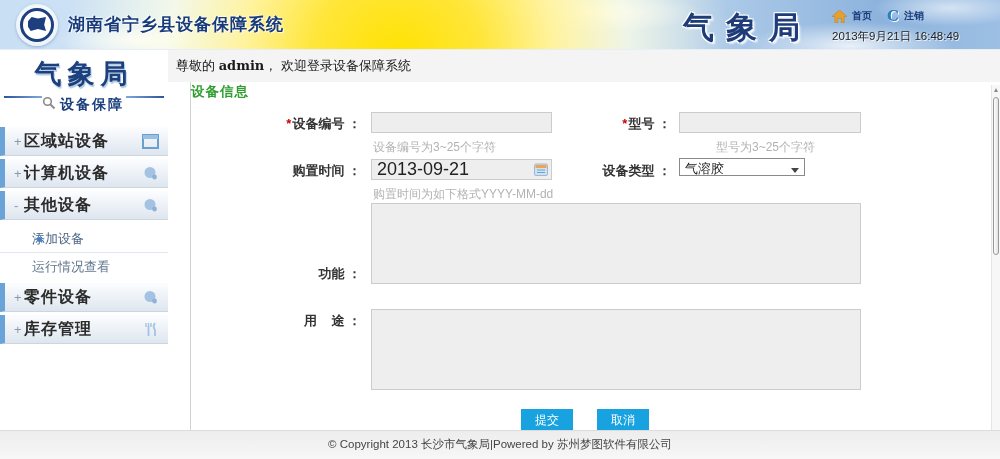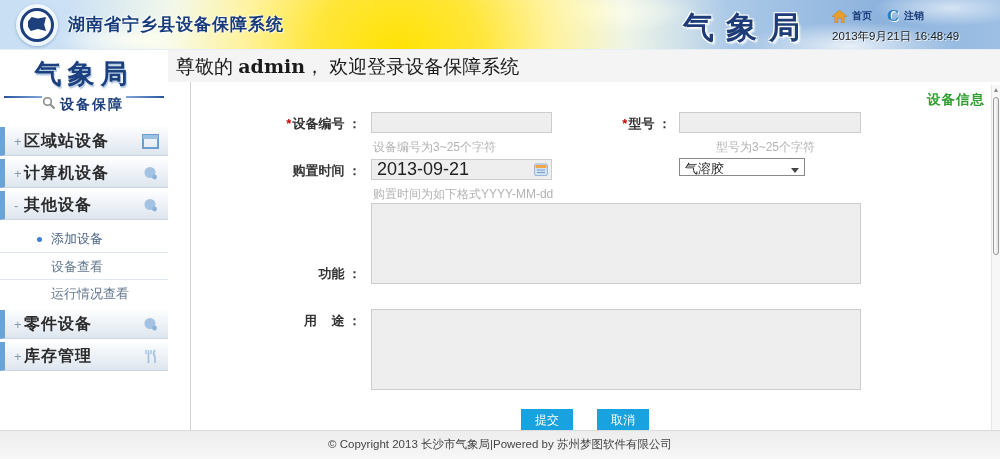--- a/index.html
+++ b/index.html
@@ -76,43 +76,43 @@
     background:linear-gradient(#fcfdfe, #e7edf4 70%, #dde5ee);
     border-left:5px solid #6aa3d8; border-bottom:1px solid #ccd6e2;
     display:flex; align-items:center;
   }
   .menu-prefix { color:#8a99aa; font-size:13px; margin-left:9px; width:10px; font-weight:normal; }
   .menu-label { font-size:16px; font-weight:bold; color:#2b2b2b; letter-spacing:1px; }
   .menu-icon { position:absolute; right:9px; top:7px; width:17px; height:15px; }
 
   .submenu { padding:2px 0 4px 0; }
   .submenu-item {
-    position:relative; height:27px; line-height:27px; padding-left:51px;
+    position:relative; height:27px; line-height:27px; padding-left:32px;
     font-size:13px; color:#64788f; cursor:pointer;
   }
   .submenu-item + .submenu-item { border-top:1px solid #e2e8f0; }
   .submenu-item.active { color:#4d6785; }
   .submenu-item.active::before {
     content:""; position:absolute; left:37px; top:12px; width:5px; height:5px;
     border-radius:50%; background:#3d7fd0;
   }
 
   
   .greeting-bar {
     position:absolute; left:168px; top:50px; width:832px; height:32px;
-    background:#f4f4f4; font-size:19px; color:#1a1a1a;
+    background:#f4f4f4; font-size:13px; color:#1a1a1a;
     line-height:32px; padding-left:8px;
   }
   .greeting-user { font-weight:bold; font-family:"DejaVu Serif",serif; }
 
   .panel {
     position:absolute; left:190px; top:82px; width:795px; height:348px;
     background:#fff; border-left:1px solid #d2d2d2;
   }
-  .panel-title { text-align:right; margin-top:9px; font-size:13.5px; font-weight:bold; color:#2f9e2f; letter-spacing:1px; }
+  .panel-title { text-align:left; margin-top:1px; font-size:13.5px; font-weight:bold; color:#2f9e2f; letter-spacing:1px; }
 
   .f-label { position:absolute; font-size:13px; font-weight:bold; color:#333; text-align:right; white-space:pre; }
   .req { color:#cc0000; font-weight:bold; margin-right:1px; }
   .f-hint { position:absolute; font-size:12px; color:#b3b3b3; }
 
   .t-input {
     position:absolute; height:21px; background:#eeeeee; border:1px solid #cccccc;
     font-size:13px; color:#333; padding:0 4px; font-family:inherit;
   }
   .date-box {
@@ -222,21 +222,20 @@
         <span class="menu-label">其他设备</span>
         <svg class="menu-icon" viewBox="0 0 17 15">
           <circle cx="8" cy="6.5" r="5.5" fill="#a4c3e2"></circle>
           <path d="M10 10 L14 14 L13 8 Z" fill="#a4c3e2"></path>
           <circle cx="12.5" cy="11" r="2.4" fill="#8db2d8"></circle>
         </svg>
       </div>
 
       <div class="submenu">
         <div class="submenu-item active">添加设备</div>
-        <div class="submenu-item">设备查看</div>
         <div class="submenu-item">运行情况查看</div>
       </div>
 
       <div class="menu-item">
         <span class="menu-prefix">+</span>
         <span class="menu-label">零件设备</span>
         <svg class="menu-icon" viewBox="0 0 17 15">
           <circle cx="8" cy="6.5" r="5.5" fill="#a4c3e2"></circle>
           <path d="M10 10 L14 14 L13 8 Z" fill="#a4c3e2"></path>
           <circle cx="12.5" cy="11" r="2.4" fill="#8db2d8"></circle>
@@ -276,20 +275,21 @@
       <span>2013-09-21</span>
       <svg class="cal-icon" viewBox="0 0 14 13">
         <rect x="0.5" y="1" width="13" height="11.5" rx="1.5" fill="#cfe2f3" stroke="#9ab8d8" stroke-width="1"></rect>
         <rect x="1.5" y="2" width="11" height="3" fill="#f0a54a"></rect>
         <line x1="3" y1="7" x2="11" y2="7" stroke="#7aa0c8" stroke-width="1"></line>
         <line x1="3" y1="9.5" x2="11" y2="9.5" stroke="#7aa0c8" stroke-width="1"></line>
       </svg>
     </div>
     <div class="f-hint" style="left:182px; top:104px;">购置时间为如下格式YYYY-MM-dd</div>
 
+    <div class="f-label" style="left:330px; top:80px; width:150px;">设备类型 ：</div>
     <div class="select-box" style="left:488px; top:76px; width:126px;">
       <span>气溶胶</span>
       <span class="arrow"></span>
     </div>
 
     <div class="f-label" style="left:20px; top:183px; width:150px;">功能 ：</div>
     <textarea class="t-area" style="left: 180px; top: 121px; width: 490px; height: 81px;"></textarea>
 
     <div class="f-label" style="left:20px; top:230px; width:150px;">用    途 ：</div>
     <textarea class="t-area" style="left: 180px; top: 227px; width: 490px; height: 81px;"></textarea>

